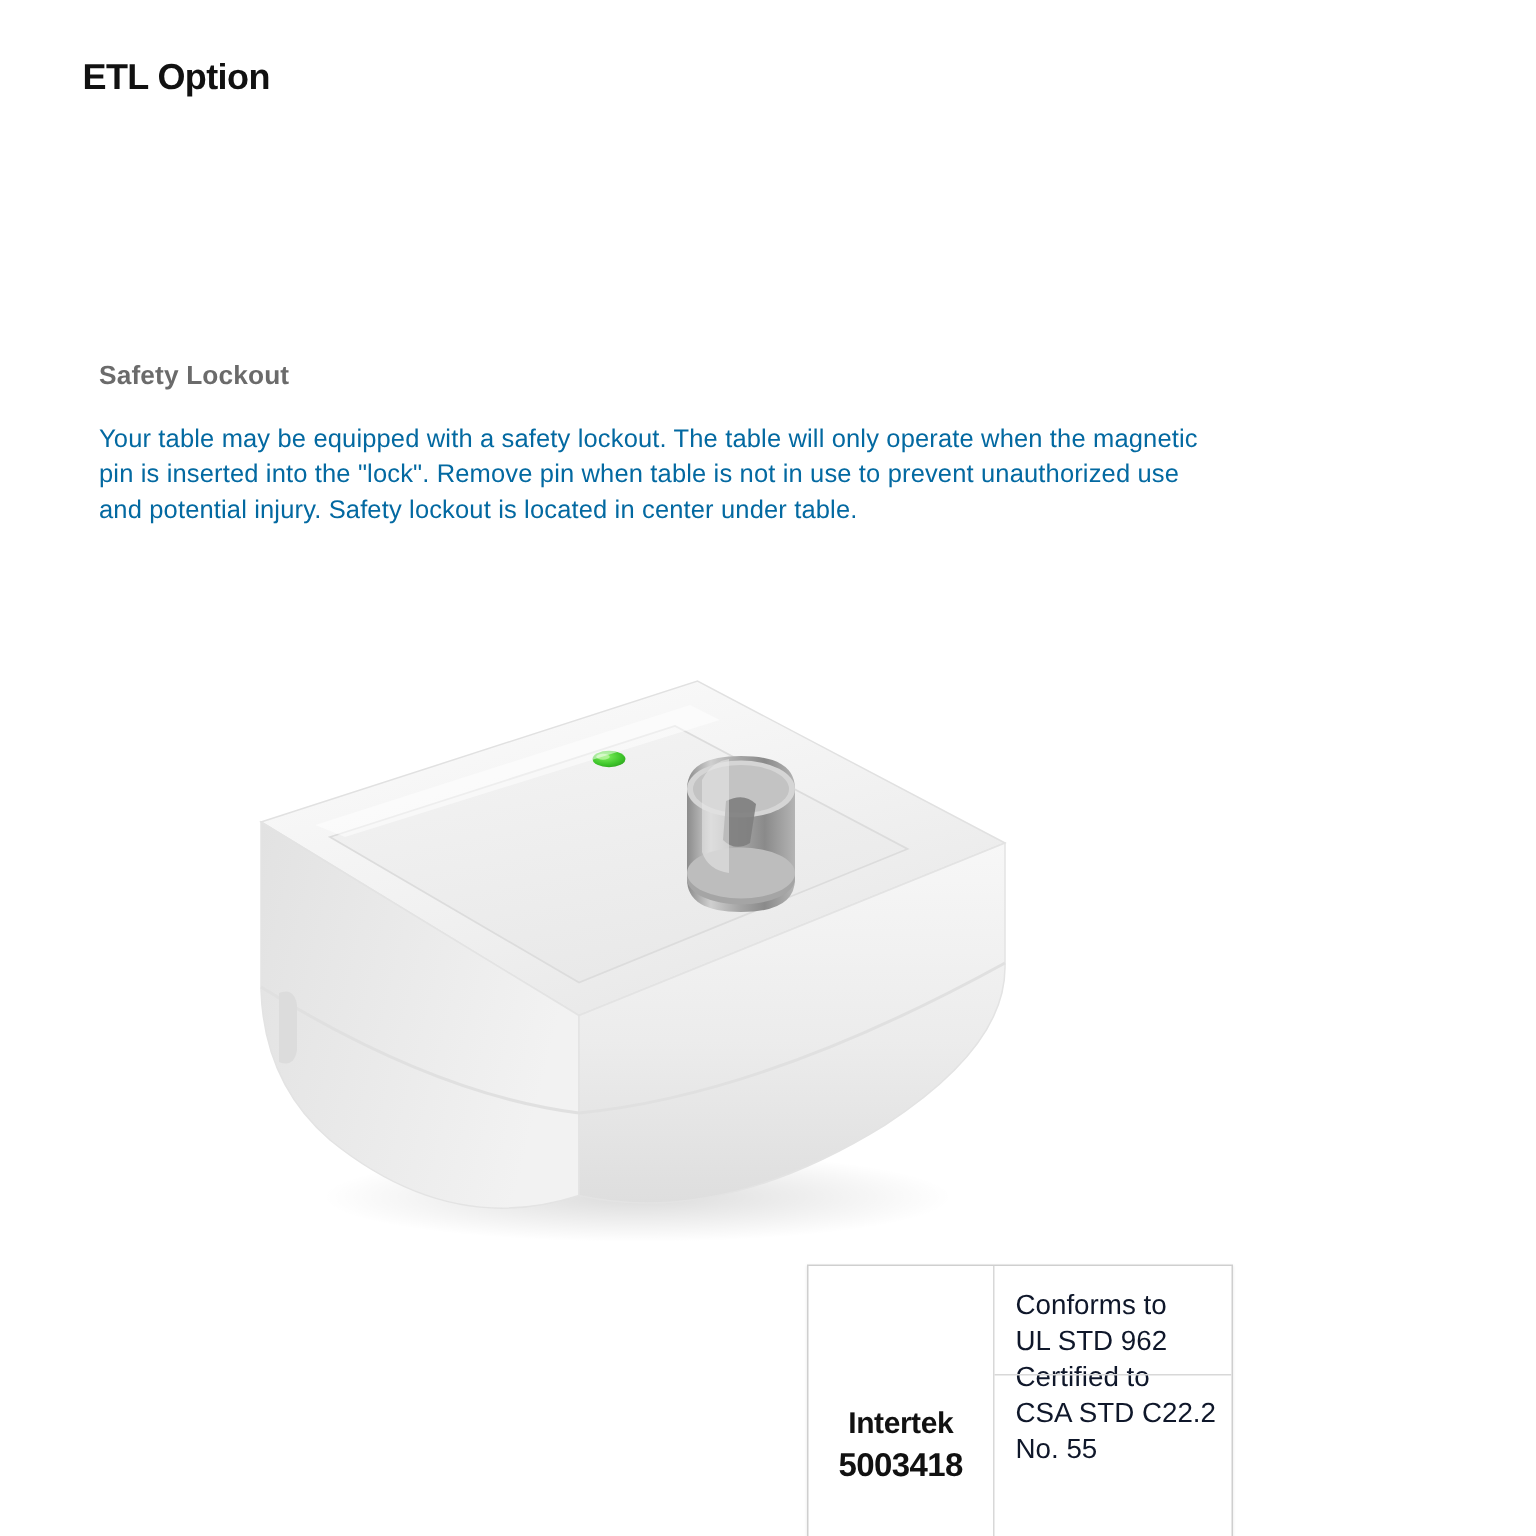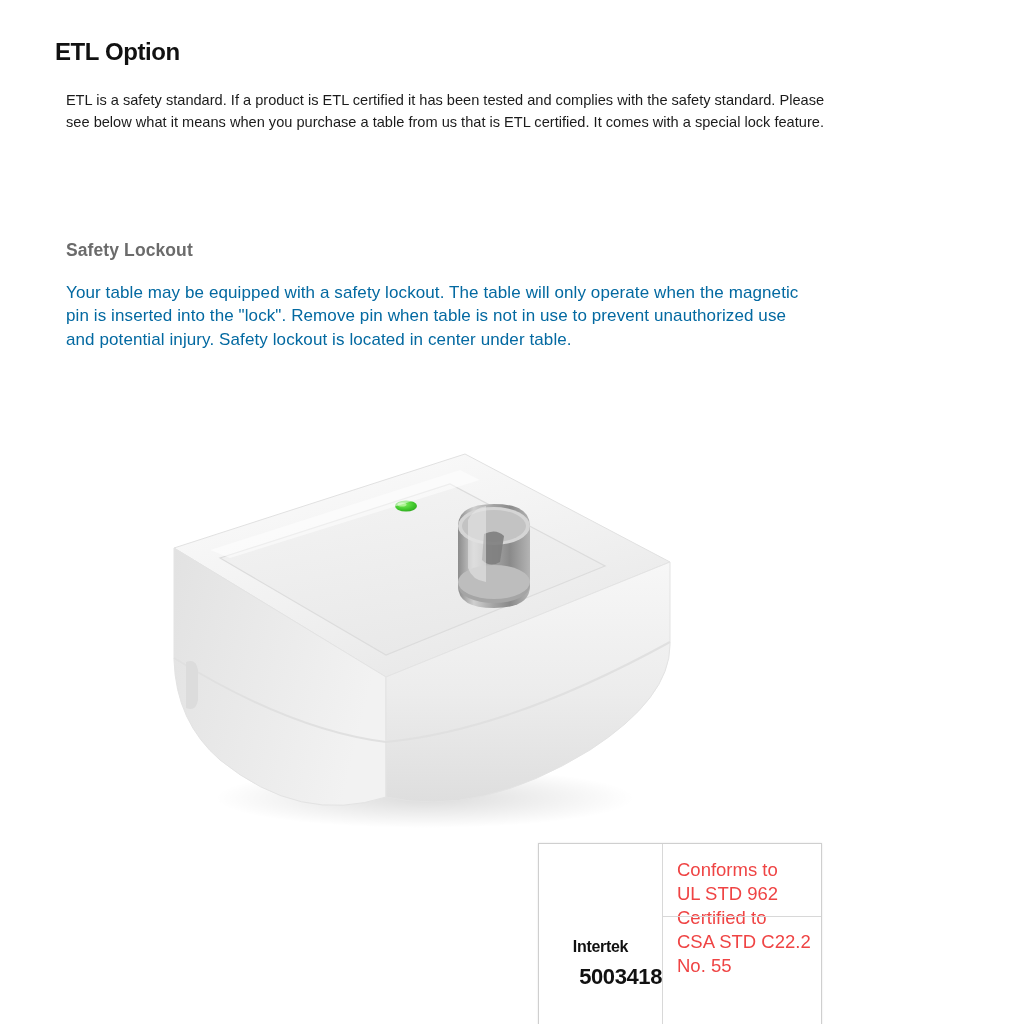--- a/index.html
+++ b/index.html
@@ -99,64 +99,63 @@
   .etl-mark {
     position: relative;
     height: 92px;
   }
   .etl-intertek {
     position: absolute;
     left: 0;
     right: 0;
     top: 94px;
     text-align: center;
-    font-size: 16px;
+    font-size: 20px;
     font-weight: bold;
     color: #111;
     letter-spacing: -0.3px;
   }
   .etl-number {
     position: absolute;
     left: 0;
     right: 0;
     top: 120px;
-    text-align: right;
+    text-align: center;
     font-size: 22px;
     font-weight: bold;
     color: #111;
     letter-spacing: -0.4px;
   }
   .etl-right {
     flex: 1;
     padding: 14px 10px 10px 14px;
     position: relative;
   }
   .etl-line {
     font-size: 18.5px;
     line-height: 1.3;
-    color: #ef4444;
+    color: #0f172a;
   }
   .etl-divider {
     position: absolute;
     left: 0;
     right: 0;
     top: 72px;
     height: 1px;
     background: #d8d8d8;
   }
   .etl-block-2 { }
 </style>
 </head>
 <body>
 
 <div class="page">
 
   <h1 class="doc-title">ETL Option</h1>
 
-  <p class="doc-intro">ETL is a safety standard. If a product is ETL certified it has been tested and complies with the safety standard. Please see below what it means when you purchase a table from us that is ETL certified. It comes with a special lock feature.</p>
 
   <div class="lockout">
     <div class="lockout-title">Safety Lockout</div>
     <div class="lockout-body">Your table may be equipped with a safety lockout. The table will only operate when the magnetic pin is inserted into the "lock". Remove pin when table is not in use to prevent unauthorized use and potential injury. Safety lockout is located in center under table.</div>
   </div>
 
   <div class="photo">
     <svg class="lockbox-svg" width="540" height="410" viewBox="0 0 540 410" xmlns="http://www.w3.org/2000/svg" aria-hidden="true">
       <defs>
         <linearGradient id="topFace" x1="0" y1="0" x2="0.6" y2="1">

